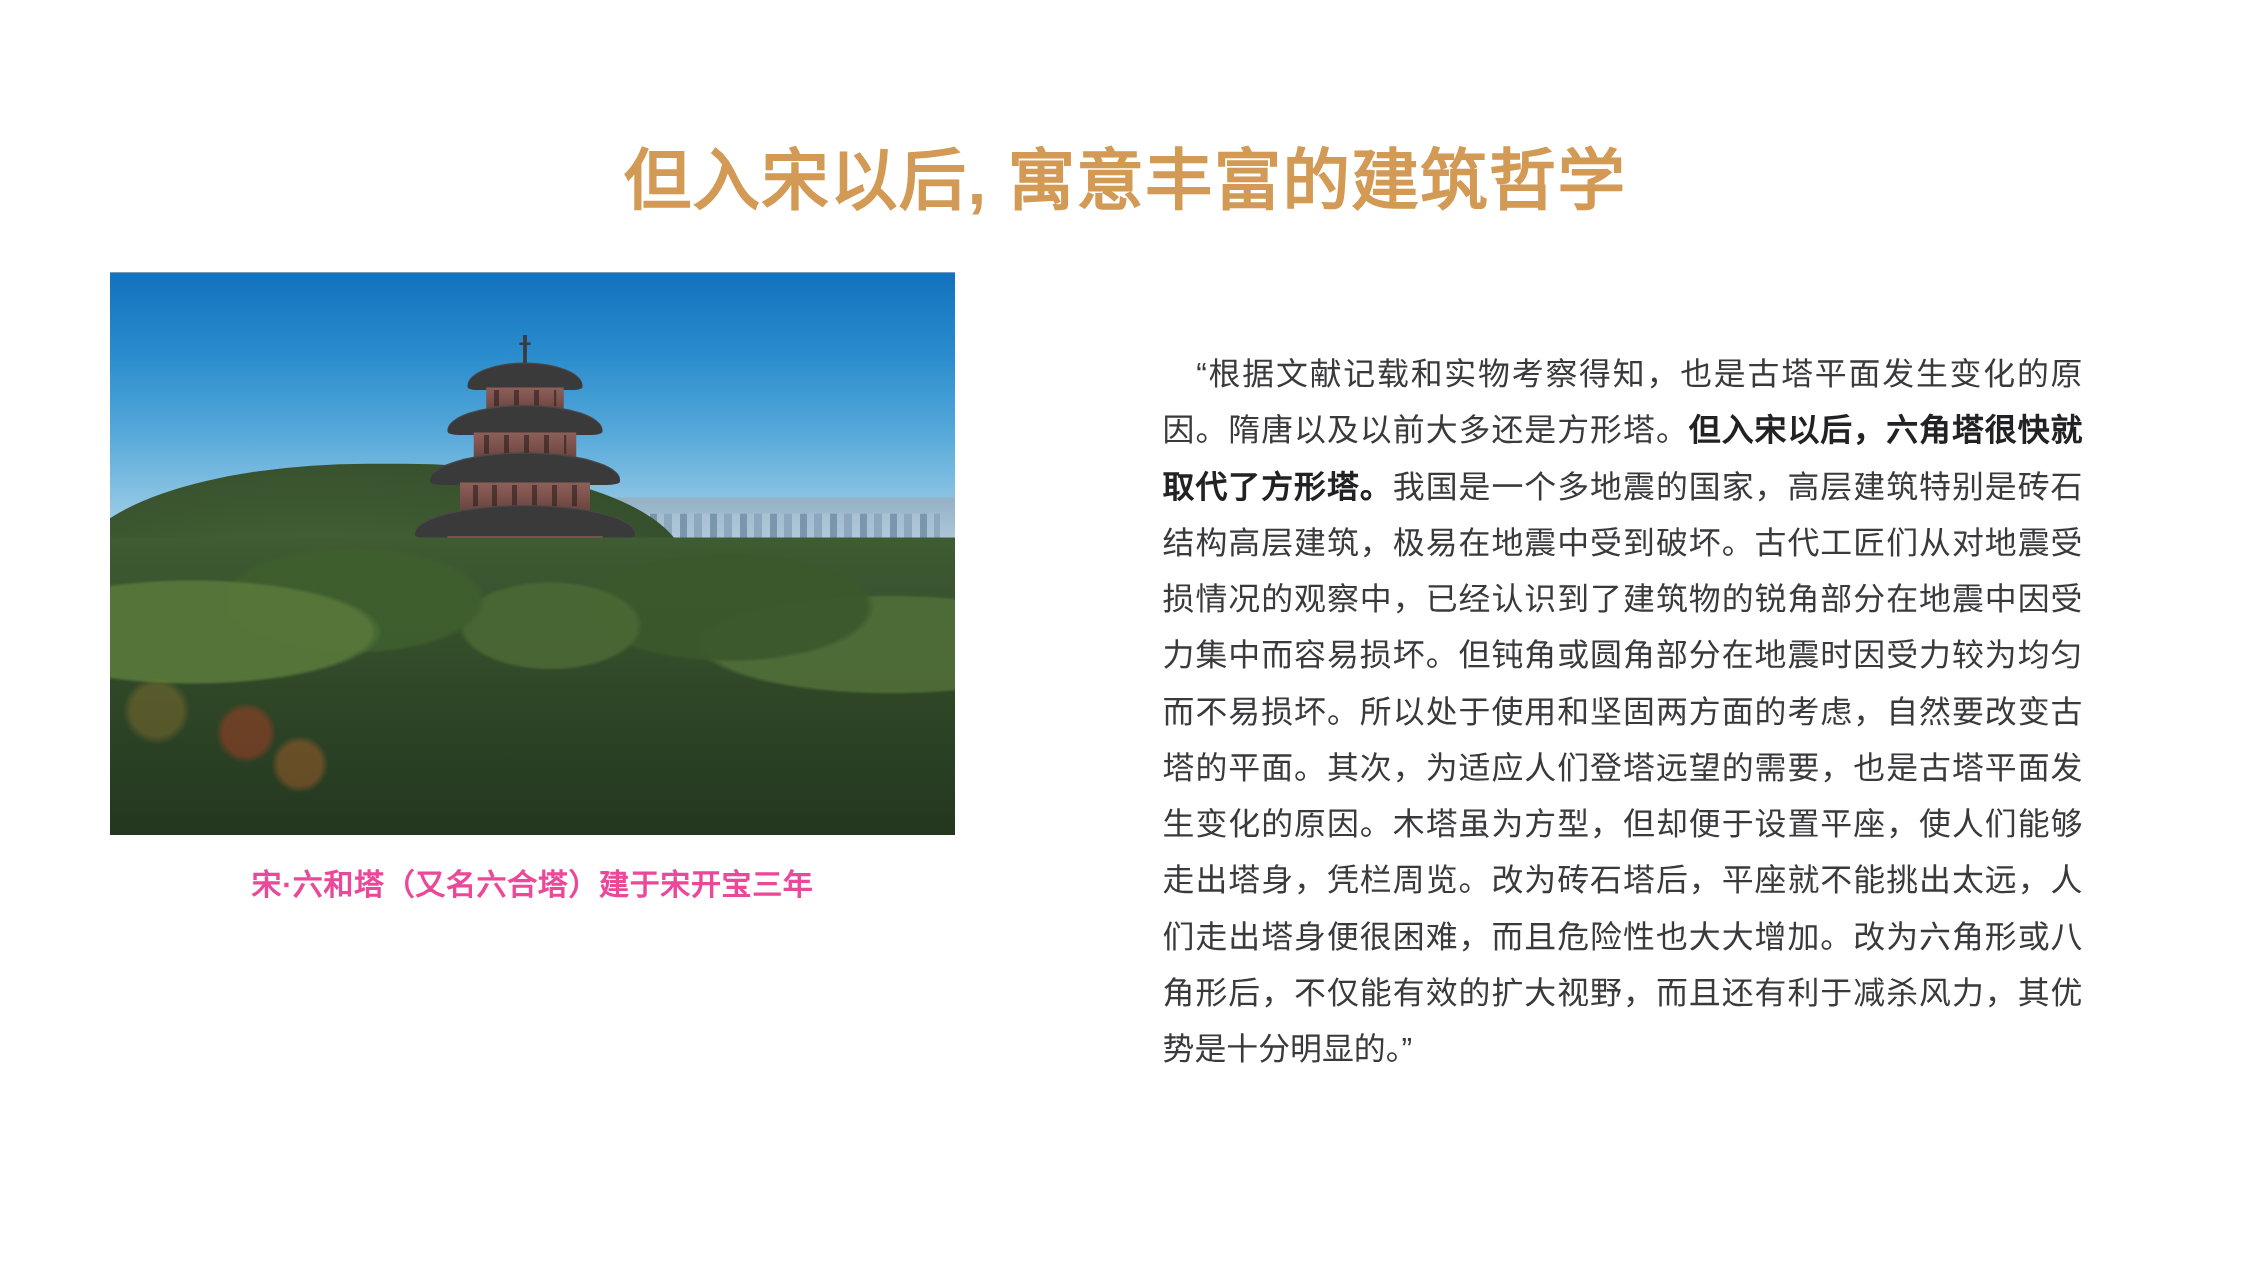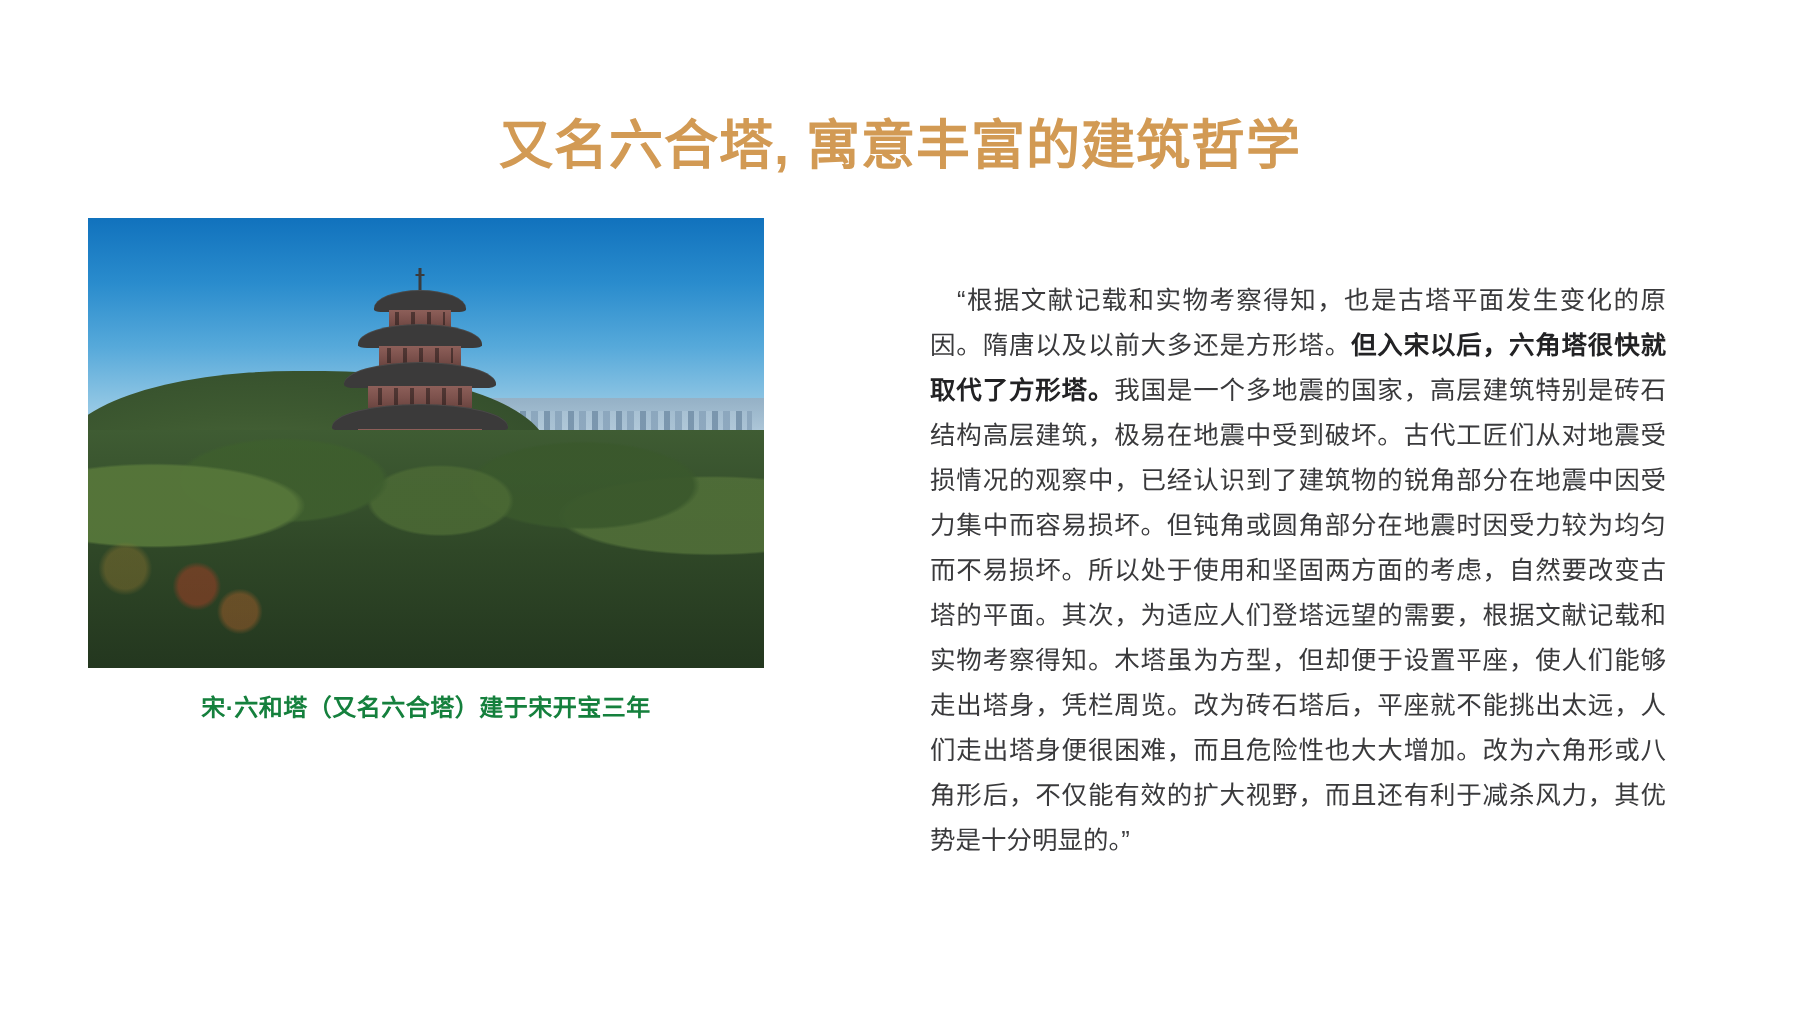--- a/index.html
+++ b/index.html
@@ -238,21 +238,21 @@
     font-weight: 700;
     color: #222224;
   }
 </style>
 </head>
 <body style="background: rgb(255, 255, 255);">
 
 <div class="slide">
 
   <div class="title-wrap">
-    <h1 class="slide-title" style="color: rgb(210, 154, 84);">又名六合塔, 寓意丰富的建筑哲学</h1>
+    <h1 class="slide-title" style="color: rgb(210, 154, 84);">但入宋以后, 寓意丰富的建筑哲学</h1>
   </div>
 
   <div class="photo-col">
     <div class="photo-frame">
       <div class="ph-sky"></div>
       <div class="ph-city"></div>
       <div class="ph-river"></div>
       <div class="ph-bridge"></div>
       <div class="ph-hill-far"></div>
 
@@ -271,22 +271,22 @@
         <div class="pg-roof" style="top:228px; width:214px; height:29px;"></div>
         <div class="pg-body" style="top:255px; width:158px; height:26px;"></div>
         <div class="pg-roof" style="top:277px; width:232px; height:30px;"></div>
         <div class="pg-body" style="top:305px; width:172px; height:26px;"></div>
         <div class="pg-base"></div>
       </div>
 
       <div class="ph-forest"></div>
     </div>
 
-    <div class="photo-caption" style="color: #15803d;">宋·六和塔（又名六合塔）建于宋开宝三年</div>
+    <div class="photo-caption" style="color: #ec4899;">宋·六和塔（又名六合塔）建于宋开宝三年</div>
   </div>
 
   <div class="copy-col">
     <p class="body-copy" style="color: rgb(58, 58, 60);">
-      <span>　“根据文献记载和实物考察得知，也是古塔平面发生变化的原因。隋唐以及以前大多还是方形塔。</span><b>但入宋以后，六角塔很快就取代了方形塔。</b><span>我国是一个多地震的国家，高层建筑特别是砖石结构高层建筑，极易在地震中受到破坏。古代工匠们从对地震受损情况的观察中，已经认识到了建筑物的锐角部分在地震中因受力集中而容易损坏。但钝角或圆角部分在地震时因受力较为均匀而不易损坏。所以处于使用和坚固两方面的考虑，自然要改变古塔的平面。其次，为适应人们登塔远望的需要，根据文献记载和实物考察得知。木塔虽为方型，但却便于设置平座，使人们能够走出塔身，凭栏周览。改为砖石塔后，平座就不能挑出太远，人们走出塔身便很困难，而且危险性也大大增加。改为六角形或八角形后，不仅能有效的扩大视野，而且还有利于减杀风力，其优势是十分明显的。”</span>
+      <span>　“根据文献记载和实物考察得知，也是古塔平面发生变化的原因。隋唐以及以前大多还是方形塔。</span><b>但入宋以后，六角塔很快就取代了方形塔。</b><span>我国是一个多地震的国家，高层建筑特别是砖石结构高层建筑，极易在地震中受到破坏。古代工匠们从对地震受损情况的观察中，已经认识到了建筑物的锐角部分在地震中因受力集中而容易损坏。但钝角或圆角部分在地震时因受力较为均匀而不易损坏。所以处于使用和坚固两方面的考虑，自然要改变古塔的平面。其次，为适应人们登塔远望的需要，也是古塔平面发生变化的原因。木塔虽为方型，但却便于设置平座，使人们能够走出塔身，凭栏周览。改为砖石塔后，平座就不能挑出太远，人们走出塔身便很困难，而且危险性也大大增加。改为六角形或八角形后，不仅能有效的扩大视野，而且还有利于减杀风力，其优势是十分明显的。”</span>
     </p>
   </div>
 
 </div>
 
 </body></html>

